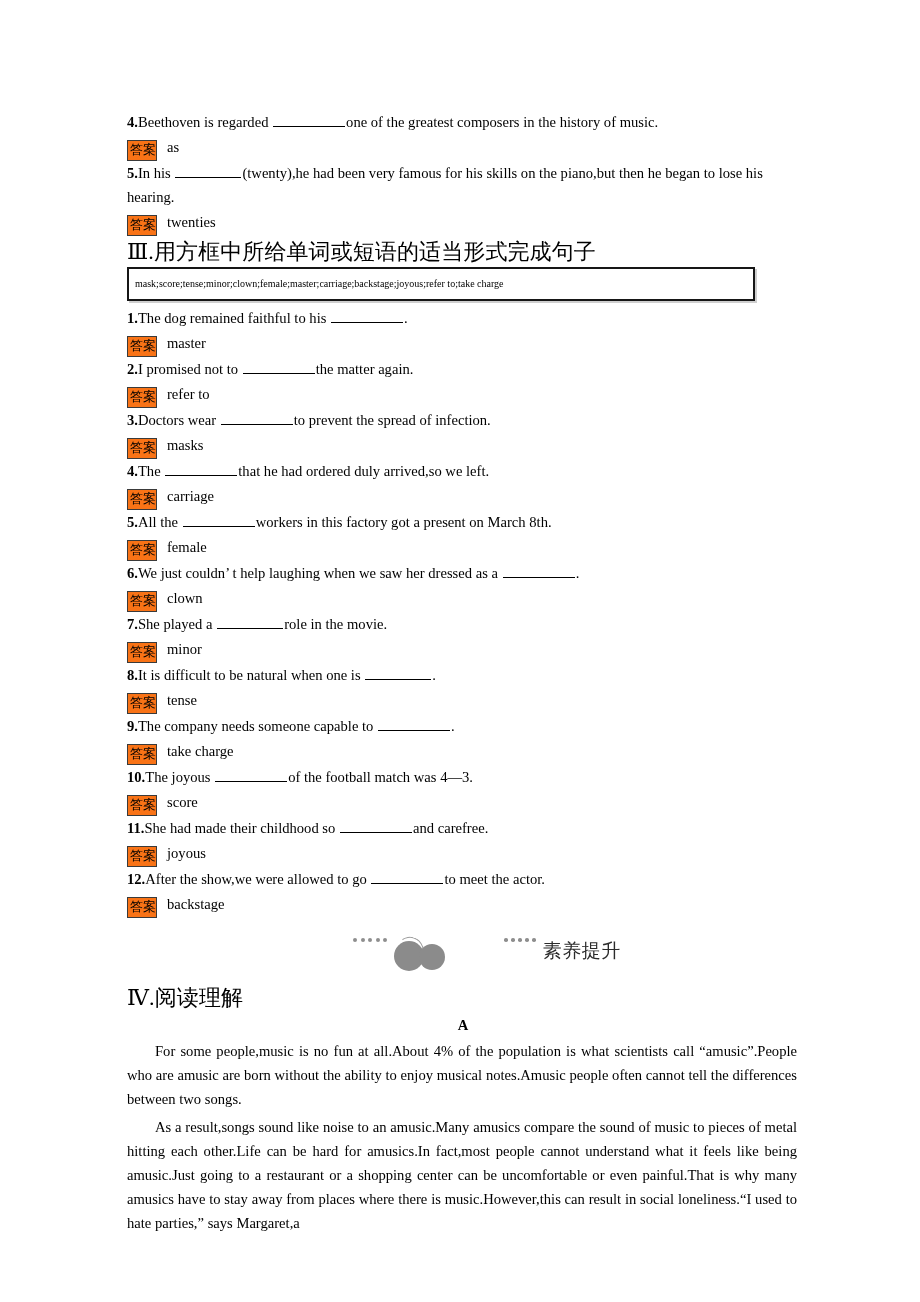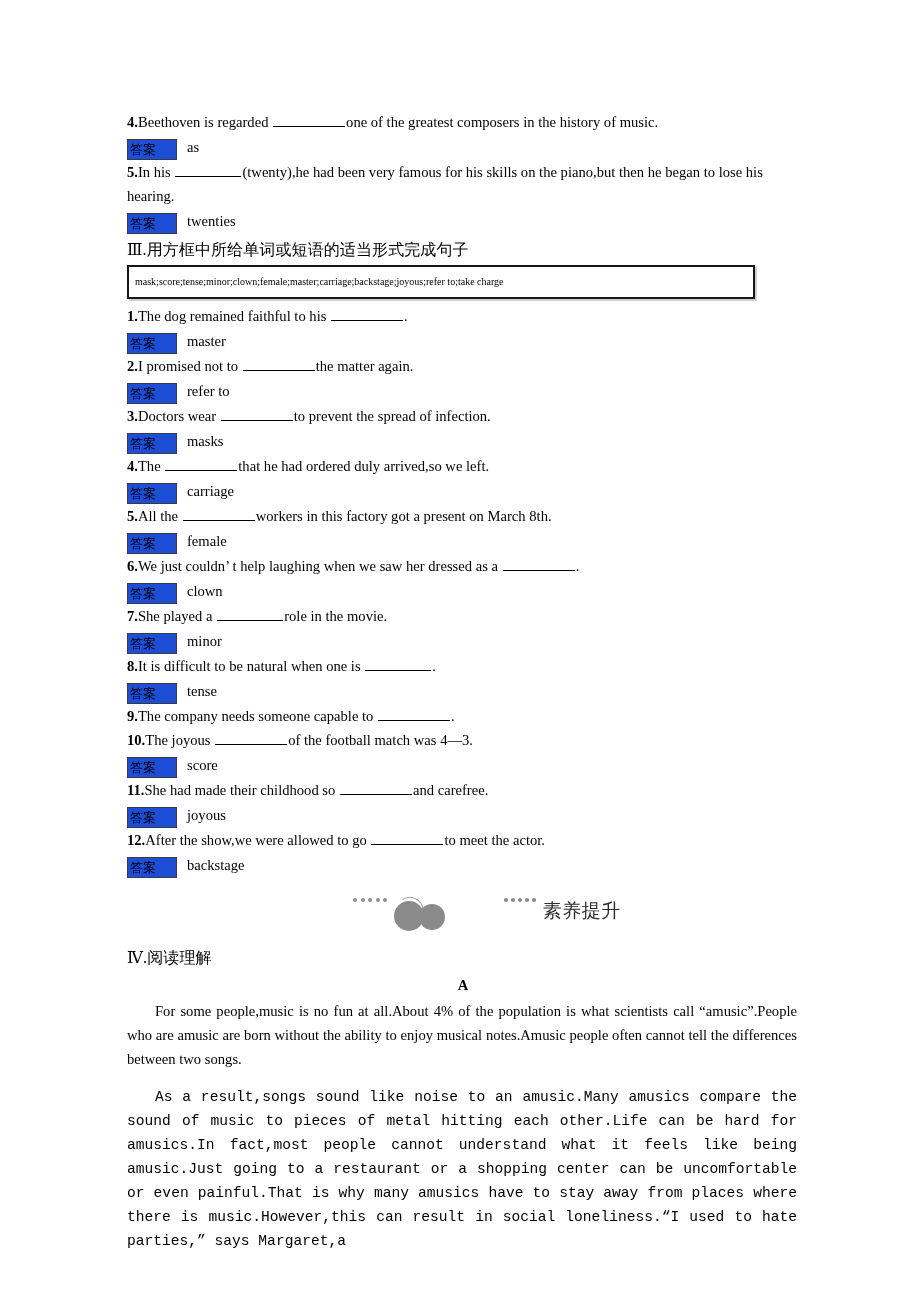--- a/index.html
+++ b/index.html
@@ -45,40 +45,40 @@
   .ansrow {
     margin: 0;
     line-height: 24px;
     font-size: 14.6px;
     display: block;
     padding-top: 1px;
   }
   .anstag {
     display: inline-block;
     border: 1px solid #3a3a3a;
-    background: #1d4ed8;
-    font-family: Liberation Sans, sans-serif;
+    background: #f97316;
+    font-family: Liberation Mono, monospace;
     font-size: 13px;
     line-height: 17px;
-    padding: 1px 20px 1px 2px;
+    padding: 1px 0 1px 2px;
     vertical-align: -2px;
     letter-spacing: 0px;
     color: #000;
   }
   .anstxt {
     font-family: "Liberation Serif", "DejaVu Serif", serif;
     font-size: 14.6px;
     margin-left: 10px;
   }
 
   
   .sec-heading {
     font-family: "DejaVu Sans", "Liberation Sans", sans-serif;
     font-weight: normal;
-    font-size: 16px;
+    font-size: 22px;
     line-height: 24px;
     margin: 4px 0 3px 0;
     letter-spacing: 0.1px;
   }
   .sec-heading .rn {
     font-family: "Liberation Serif", "DejaVu Serif", serif;
   }
 
   
   .wordbox {
@@ -156,21 +156,21 @@
     margin: 2px 0 2px 0;
   }
   .passage {
     font-size: 14.6px;
     line-height: 24px;
     text-indent: 28px;
     margin: 0 0 0 0;
     text-align: justify;
     width: 670px;
   }
-  .passage + .passage { margin-top: 14px; font-family: Liberation Mono, monospace; }
+  .passage + .passage { margin-top: 4px; }
 </style>
 </head>
 <body>
 
 <div class="page">
 
   <div>
 
     <p class="qline">
       <span class="qnum">4.</span><span>Beethoven is regarded </span><span class="blank b-wide"></span><span>one of the greatest composers in the history of music.</span>
@@ -204,20 +204,21 @@
       <p class="ansrow"><span class="anstag">答案</span><span class="anstxt">carriage</span></p>
       <p class="qline"><span class="qnum">5.</span><span>All the </span><span class="blank b-wide"></span><span>workers in this factory got a present on March 8th.</span></p>
       <p class="ansrow"><span class="anstag">答案</span><span class="anstxt">female</span></p>
       <p class="qline"><span class="qnum">6.</span><span>We just couldn’ t help laughing when we saw her dressed as a </span><span class="blank b-wide"></span><span>.</span></p>
       <p class="ansrow"><span class="anstag">答案</span><span class="anstxt">clown</span></p>
       <p class="qline"><span class="qnum">7.</span><span>She played a </span><span class="blank b-med"></span><span>role in the movie.</span></p>
       <p class="ansrow"><span class="anstag">答案</span><span class="anstxt">minor</span></p>
       <p class="qline"><span class="qnum">8.</span><span>It is difficult to be natural when one is </span><span class="blank b-med"></span><span>.</span></p>
       <p class="ansrow"><span class="anstag">答案</span><span class="anstxt">tense</span></p>
       <p class="qline"><span class="qnum">9.</span><span>The company needs someone capable to </span><span class="blank b-wide"></span><span>.</span></p>
+      <p class="ansrow"><span class="anstag">答案</span><span class="anstxt">take charge</span></p>
       <p class="qline"><span class="qnum">10.</span><span>The joyous </span><span class="blank b-wide"></span><span>of the football match was 4—3.</span></p>
       <p class="ansrow"><span class="anstag">答案</span><span class="anstxt">score</span></p>
       <p class="qline"><span class="qnum">11.</span><span>She had made their childhood so </span><span class="blank b-wide"></span><span>and carefree.</span></p>
       <p class="ansrow"><span class="anstag">答案</span><span class="anstxt">joyous</span></p>
       <p class="qline"><span class="qnum">12.</span><span>After the show,we were allowed to go </span><span class="blank b-wide"></span><span>to meet the actor.</span></p>
       <p class="ansrow"><span class="anstag">答案</span><span class="anstxt">backstage</span></p>
     </div>
 
   <div class="divider">
     <div class="orn">

